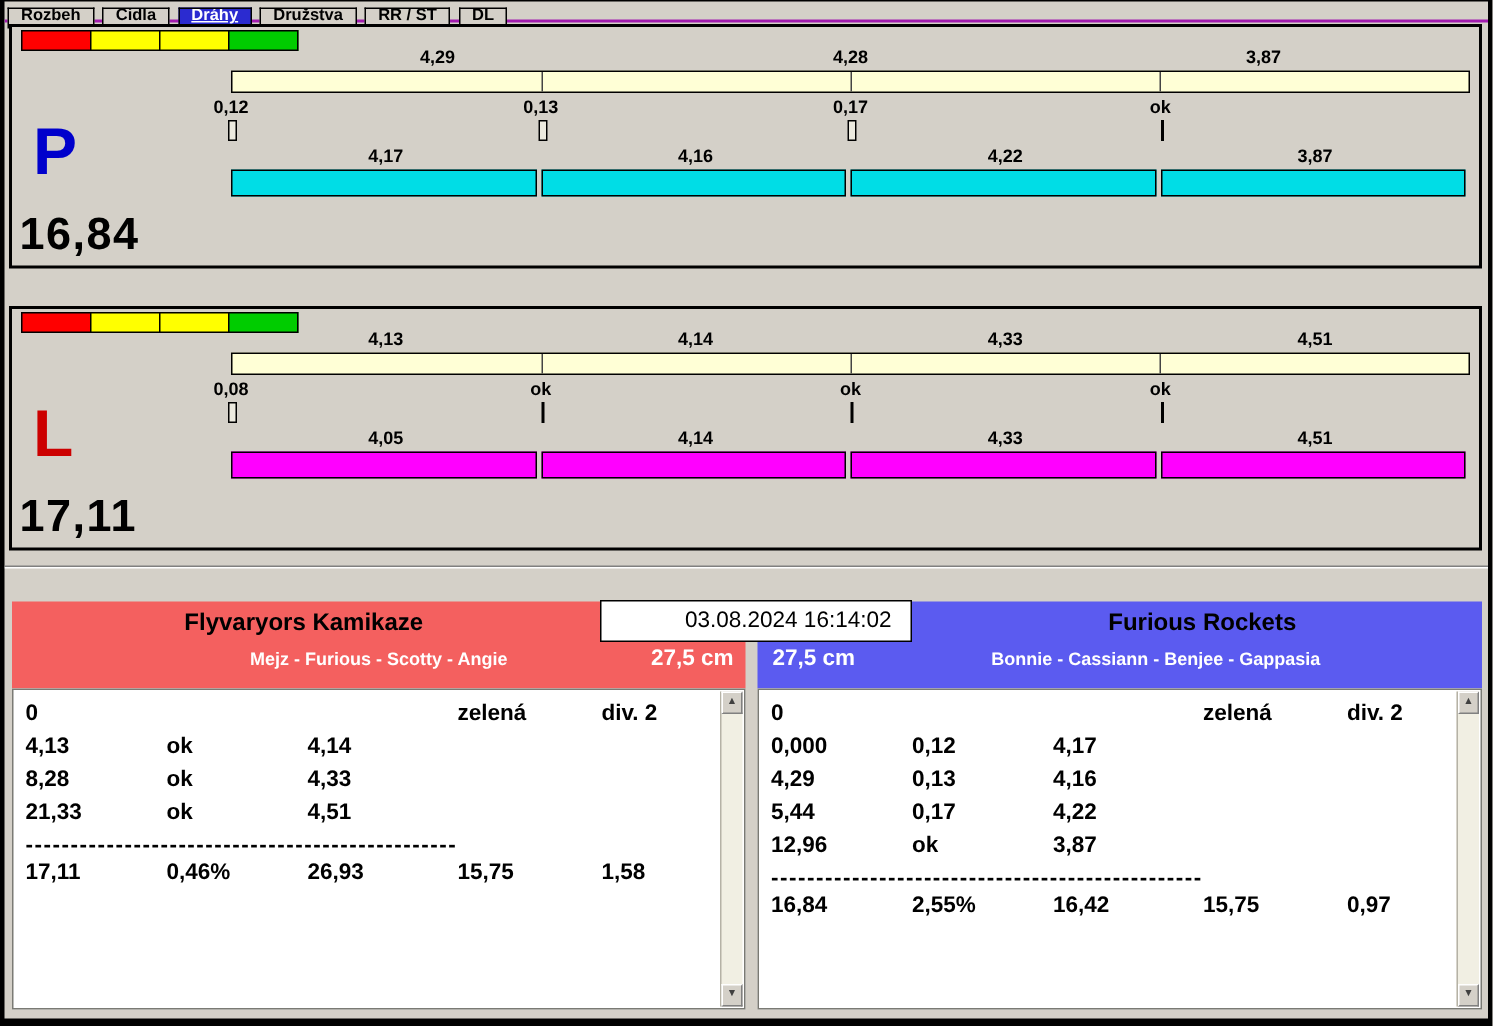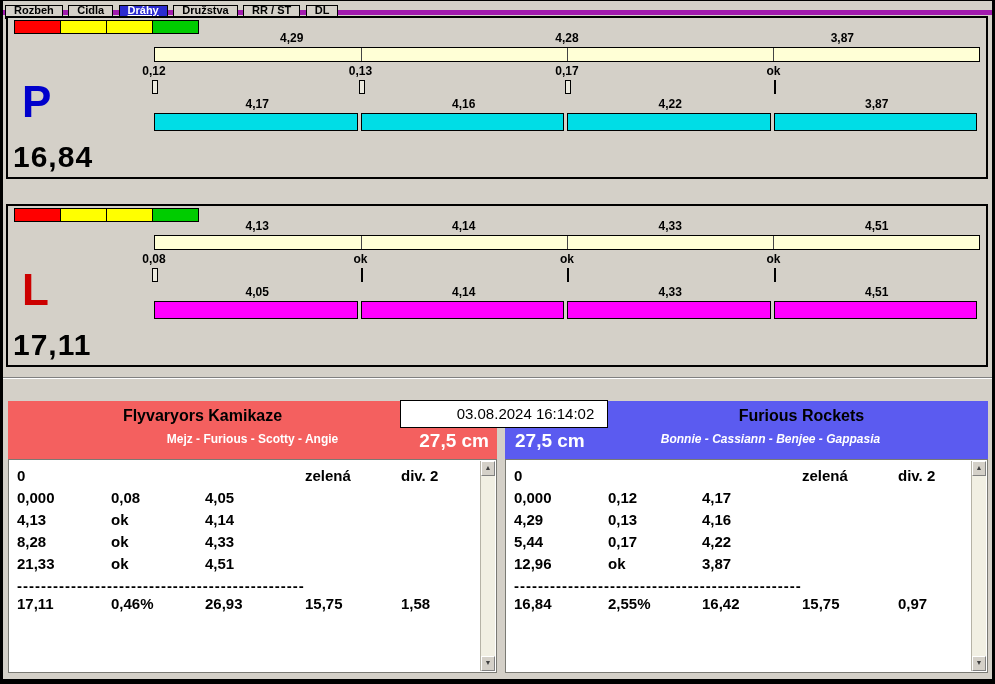--- a/index.html
+++ b/index.html
@@ -1,21 +1,21 @@
 <!DOCTYPE html>
 <html><head>
 <meta charset="utf-8">
 <style>
   *{box-sizing:border-box;margin:0;padding:0}
   html,body{background:#9a9a9a;font-family:"Liberation Sans",sans-serif;}
   .win{position:relative;width:995px;height:684px;background:#d4d0c8;
        border:3px solid #000;border-top-width:1px;border-bottom-width:5px;overflow:hidden;}
 
   
-  .tabstrip{position:absolute;top:0;left:0;right:0;height:14px;border-bottom:5px solid #a21caf;padding-left:2px;white-space:nowrap;}
+  .tabstrip{position:absolute;top:0;left:0;right:0;height:14px;border-bottom:2px solid #a21caf;padding-left:2px;white-space:nowrap;}
   .tab{display:inline-block;height:14px;padding:0 8px;margin-right:1px;border:1px solid #000;border-bottom:none;
        background:#d4d0c8;font-size:11px;font-weight:bold;overflow:hidden;vertical-align:bottom;color:#000;cursor:default;}
   .tab .tlabel{display:block;margin-top:-2px;}
   .tab.active{color:#fff;text-decoration:underline;}
 
   
   .lane{position:absolute;left:3px;width:982px;height:163px;border:2px solid #000;background:#d4d0c8;}
   .lane.p{top:15px}
   .lane.l{top:203px}
   .lights{position:absolute;left:6px;top:2px;display:flex;}
@@ -41,22 +41,22 @@
   
   .team{position:absolute;top:400px;height:272px;}
   .team.left{left:5px;width:489px;}
   .team.right{left:502px;width:483px;border-radius:20px;}
   .thead{height:58px;color:#000;}
   .tname{font-size:16px;font-weight:bold;text-align:center;padding-top:6px;}
   .team.left .tname{margin-right:100px;}
   .team.right .tname{margin-left:110px;}
   .tsub{position:relative;height:28px;color:#fff;font-weight:bold;}
   .tmembers{display:block;text-align:center;font-size:12px;padding-top:7px;}
-  .team.right .tmembers{padding-left:48px;font-style:italic;}
-  .theight{position:absolute;top:5px;font-size:19px;text-align:center;}
+  .team.right .tmembers{padding-left:48px;}
+  .theight{position:absolute;top:5px;font-size:15px;text-align:center;}
   .team.left .theight{right:8px;}
   .team.right .theight{left:10px;}
   .sheet{position:absolute;left:0;right:0;top:58px;bottom:0;background:#fff;border:1px solid #7a7a74;
          padding:7px 18px 0 8px;overflow:hidden;}
   .trow{height:22px;font-size:15px;font-weight:bold;white-space:nowrap;color:#000;}
   .trow .c{display:inline-block;}
   .c0{width:94px}.c1{width:94px}.c2{width:100px}.c3{width:96px}.c4{width:80px}
   .dashrow{height:18px;width:292px;overflow:hidden;font-size:15px;font-weight:bold;letter-spacing:1px;}
   .vscroll{position:absolute;top:1px;right:1px;bottom:1px;width:15px;background:#f1efe3;border-left:1px solid #b5b2a6;}
   .sbtn{position:absolute;left:0;width:14px;height:15px;background:#d4d0c8;border:1px solid;
@@ -181,23 +181,20 @@
       <div class="tsub">
         <span class="tmembers">Mejz - Furious - Scotty - Angie</span>
         <span class="theight">27,5 cm</span>
       </div>
     </div>
     <div class="sheet">
       <div class="trow">
         <span class="c c0">0</span><span class="c c1"></span><span class="c c2"></span><span class="c c3">zelená</span><span class="c c4">div. 2</span>
       </div>
       <div class="trow">
-        <span class="c c0">0,000</span><span class="c c1">0,08</span><span class="c c2">4,05</span>
-      </div>
-      <div class="trow">
         <span class="c c0">4,13</span><span class="c c1">ok</span><span class="c c2">4,14</span>
       </div>
       <div class="trow">
         <span class="c c0">8,28</span><span class="c c1">ok</span><span class="c c2">4,33</span>
       </div>
       <div class="trow">
         <span class="c c0">21,33</span><span class="c c1">ok</span><span class="c c2">4,51</span>
       </div>
       <div class="dashrow">------------------------------------------------------------</div>
       <div class="trow">

